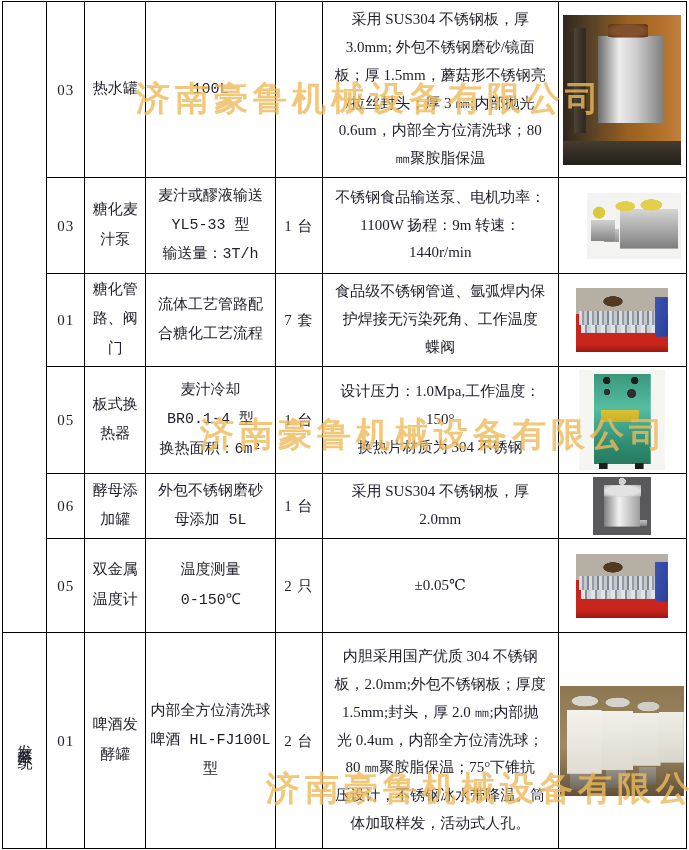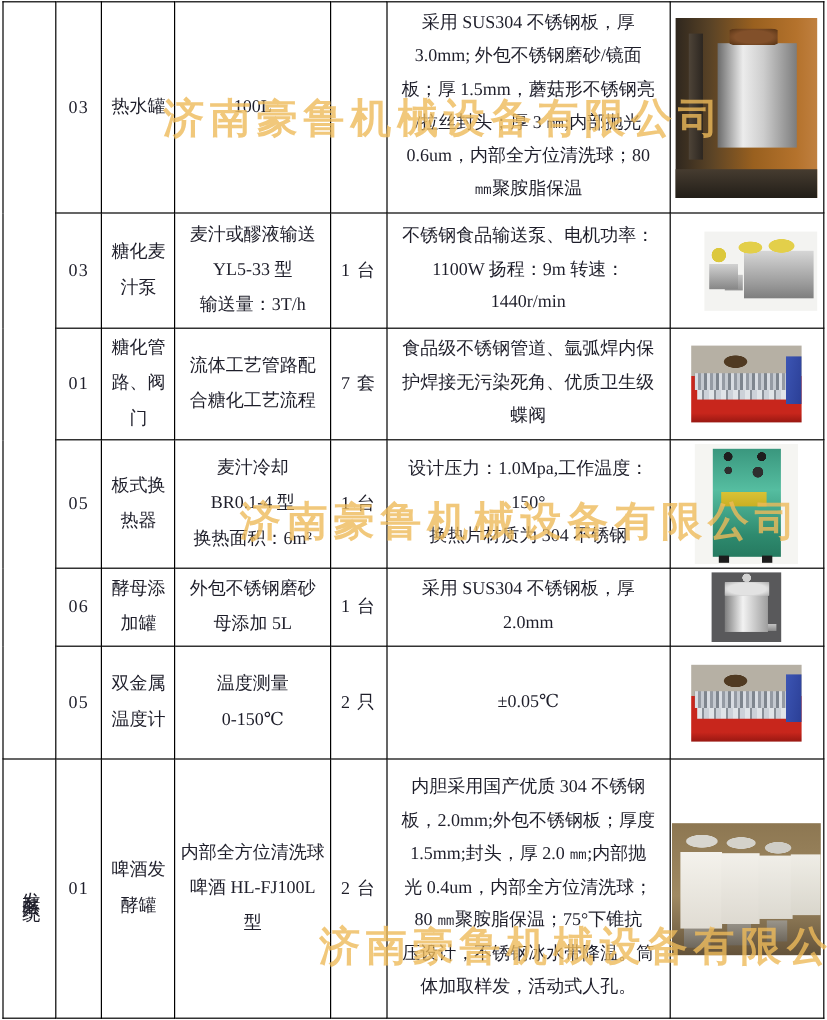--- a/index.html
+++ b/index.html
@@ -4,21 +4,21 @@
 <style>
   html,body { margin:0; padding:0; background:#fff; }
   body { width:689px; height:850px; font-family:"Liberation Serif","DejaVu Serif",serif; }
   .page { position:relative; width:689px; height:850px; overflow:hidden; background:#fff; }
 
   table.spec { position:absolute; left:2px; top:1px; width:685px;
     border-collapse:collapse; table-layout:fixed; }
   td { border:1px solid #000; text-align:center; vertical-align:middle;
     color:#1e1e2a; font-size:15px; padding:2px 4px; overflow:hidden; }
   .no,.qty { line-height:1.6; letter-spacing:1px; }
-  .name,.spec-cell { white-space:pre-line; line-height:1.95; }
+  .name,.spec-cell { white-space:pre-line; line-height:1.95;font-family:Liberation Mono, monospace; }
   .desc { white-space:pre-line; line-height:1.85; padding:2px 5px; }
   .img { padding:3px 1px; }
   tr.r1 { height:176px; } tr.r2 { height:96px; } tr.r3 { height:93px; }
   tr.r4 { height:101px; } tr.r5 { height:64px; } tr.r6 { height:94px; }
   tr.r7 { height:216px; }
   .vert { writing-mode:vertical-lr; letter-spacing:3px; font-size:15px; color:#1e1e2a; }
 
   
   .photo { margin:0 auto; }
   .p-hwt { width:118px; height:150px;
@@ -132,21 +132,21 @@
       </tr>
       <tr class="r3">
         <td class="no">01</td>
         <td class="name">糖化管
 路、阀
 门</td>
         <td class="spec-cell">流体工艺管路配
 合糖化工艺流程</td>
         <td class="qty">7 套</td>
         <td class="desc">食品级不锈钢管道、氩弧焊内保
-护焊接无污染死角、优质卫生级
+护焊接无污染死角、工作温度
 蝶阀</td>
         <td class="img">
           <div class="photo p-valves"></div>
         </td>
       </tr>
       <tr class="r4">
         <td class="no">05</td>
         <td class="name">板式换
 热器</td>
         <td class="spec-cell">麦汁冷却

